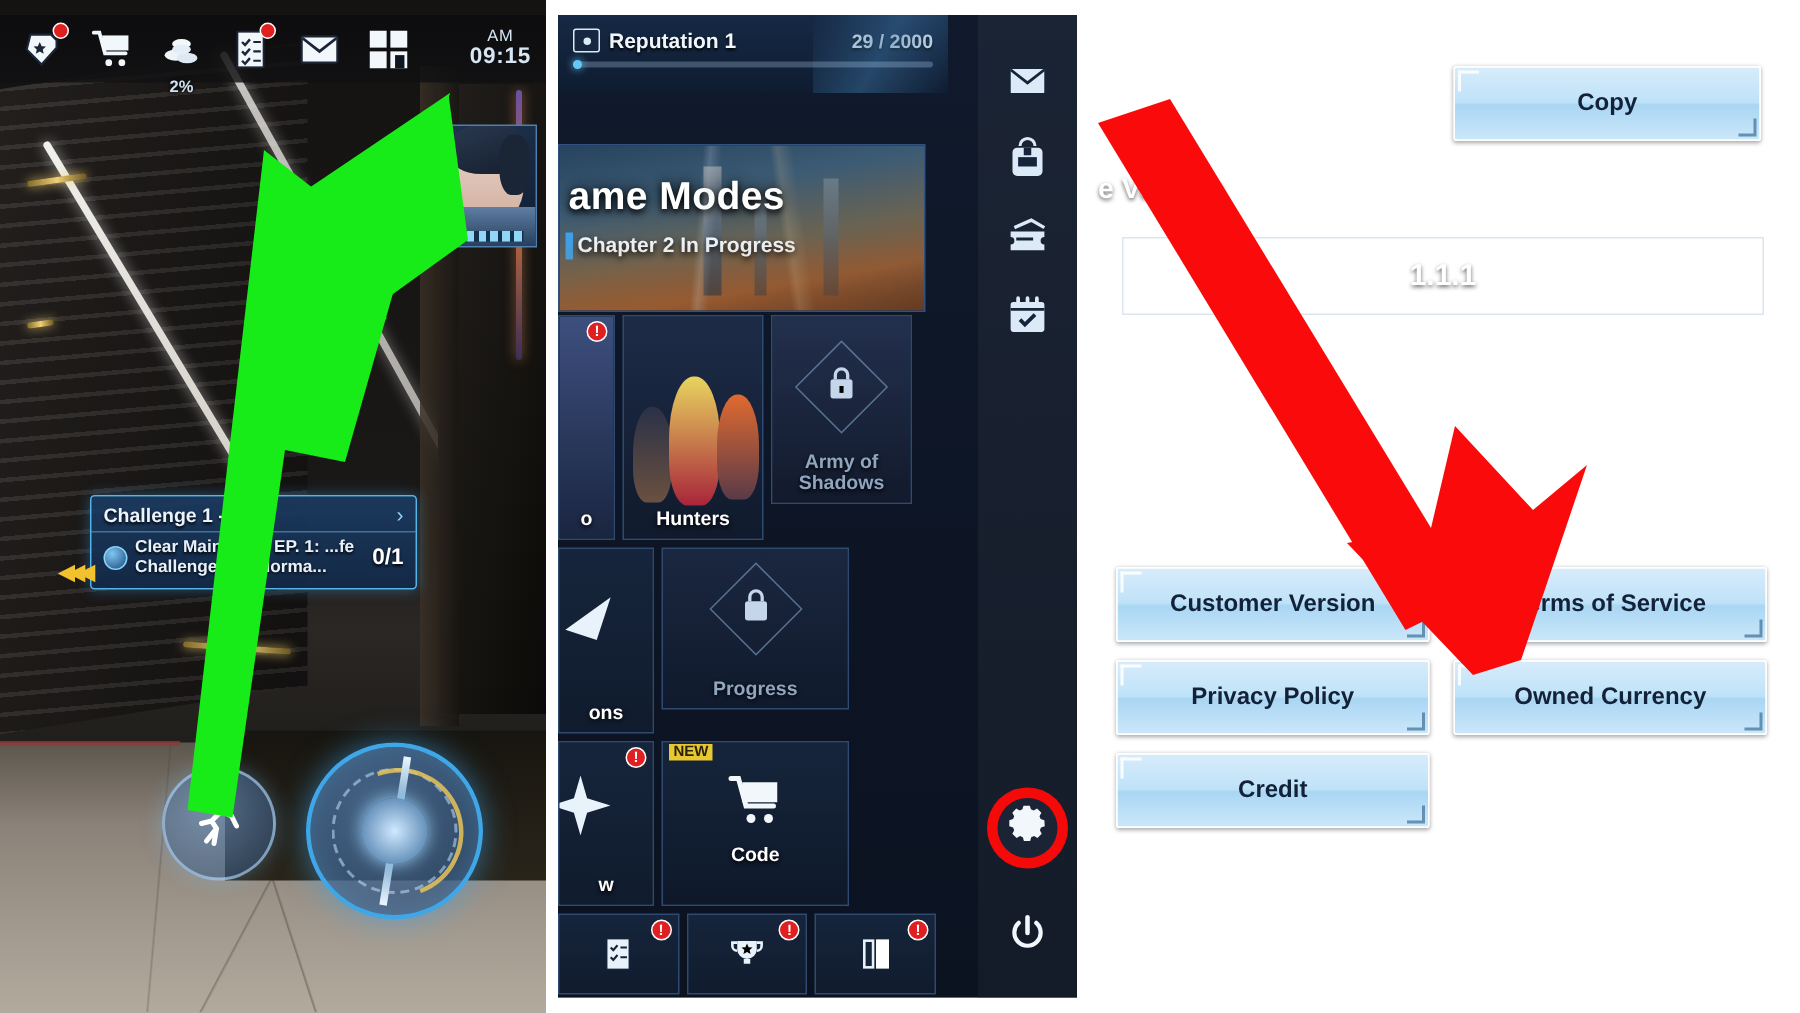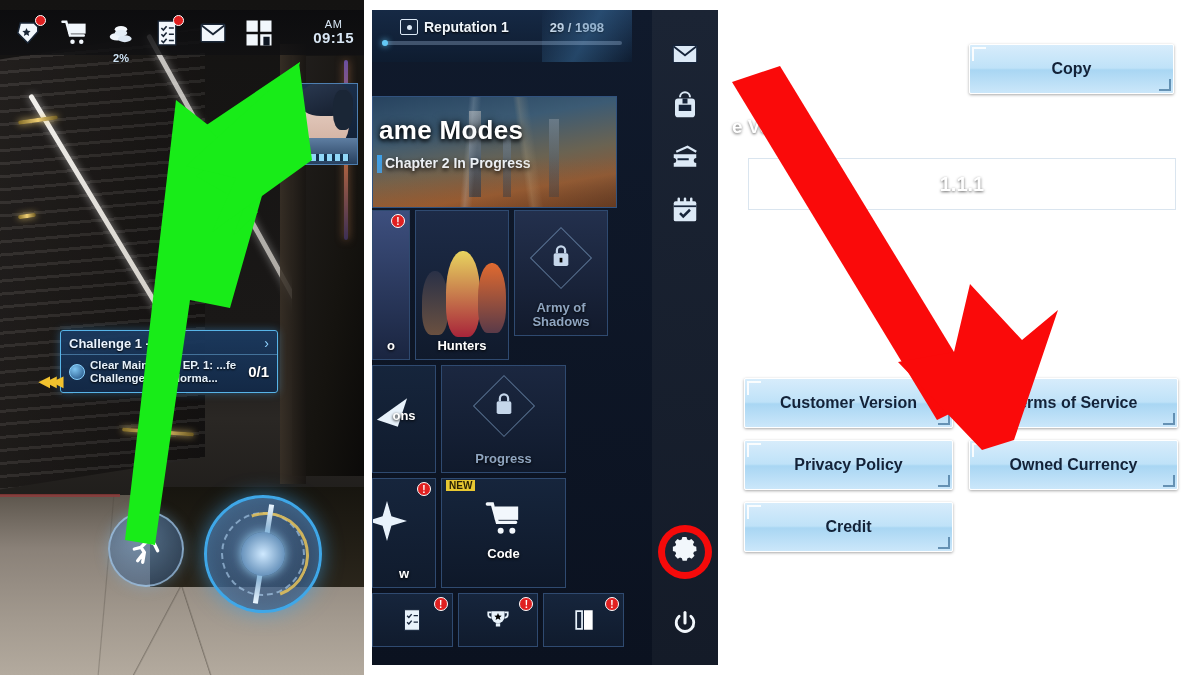--- a/index.html
+++ b/index.html
@@ -112,21 +112,21 @@
 
   
   .green-arrow{position:absolute;left:0;top:0;width:364px;height:675px;pointer-events:none;}
 
   
   #panel2{position:absolute;left:372px;top:10px;width:346px;height:655px;overflow:hidden;
      background:#0f1726;}
   .p2-bg{position:absolute;inset:0;background:linear-gradient(180deg,#101a2c,#0b1220);}
   .rep{position:absolute;left:0;top:0;width:260px;height:52px;
      background:linear-gradient(180deg,rgba(22,42,70,.95),rgba(14,28,48,.9));}
-  .rep-row{display:flex;align-items:center;gap:6px;padding:9px 28px 0;}
+  .rep-row{display:flex;align-items:center;gap:6px;padding:9px 10px 0;}
   .rep-ico{width:18px;height:16px;border:1.5px solid #dce9f6;border-radius:2px;
      display:flex;align-items:center;justify-content:center;background:#16273f;}
   .rep-ico span{display:block;width:5px;height:5px;border-radius:50%;background:#dce9f6;}
   .rep-name{font-size:14px;font-weight:bold;color:#f0f6fc;text-shadow:0 1px 2px #000;}
   .rep-val{margin-left:auto;font-size:13px;font-weight:bold;color:#e4eefa;text-shadow:0 1px 2px #000;}
   .rep-bar{margin:6px 10px 0;height:4px;border-radius:3px;background:rgba(190,220,250,.28);position:relative;}
   .rep-bar i{position:absolute;left:0;top:-1px;width:6px;height:6px;border-radius:50%;background:#63c8f5;
      box-shadow:0 0 6px #63c8f5;}
   .rep-deco{position:absolute;right:0;top:0;width:90px;height:52px;opacity:.5;
      background:linear-gradient(120deg,transparent,#3a6f9e,transparent);}
@@ -332,21 +332,21 @@
   <div id="panel2">
     <div class="p2-bg"></div>
 
     <div class="rep">
       <div class="rep-deco"></div>
       <div class="rep-row">
         <span class="rep-ico">
             <span></span>
           </span>
         <span class="rep-name">Reputation 1</span>
-        <span class="rep-val">29 / 1998</span>
+        <span class="rep-val">29 / 2000</span>
       </div>
       <div class="rep-bar">
           <i></i>
         </div>
     </div>
 
     <div class="banner">
       <div class="bn-spire" style="left:96px;top:14px;width:12px;height:86px;"></div>
       <div class="bn-spire" style="left:130px;top:34px;width:8px;height:66px;opacity:.7;"></div>
       <div class="bn-spire" style="left:176px;top:22px;width:10px;height:78px;opacity:.6;"></div>
@@ -381,21 +381,21 @@
                 <rect x="4" y="11" width="16" height="14" rx="2" fill="#c5d6ea"></rect>
                 <path d="M7.5 11V8a4.5 4.5 0 019 0v3" stroke="#c5d6ea" stroke-width="2.4" fill="none"></path>
                 <rect x="10.5" y="16" width="3" height="5" fill="#233css"></rect>
               </svg>
           </div>
           <span class="cap" style="z-index:3">Army of Shadows</span>
         </div>
       </div>
 
       <div class="tile-row">
-        <div class="tile" style="width:64px;height:108px;justify-content:center;">
+        <div class="tile" style="width:64px;height:124px;">
           <div class="tile-art" style="background:linear-gradient(180deg,#16253c,#101b2d);"></div>
           <div style="position:absolute;left:8px;top:28px;width:0;height:0;border-left:22px solid transparent;border-bottom:30px solid #e8f2fb;transform:rotate(18deg);"></div>
           <span class="cap" style="z-index:3">ons</span>
         </div>
 
         <div class="tile locked" style="width:125px;height:108px;">
           <div class="tile-art" style="background:linear-gradient(180deg,#1b2740,#101a2c);"></div>
           <div class="lockbox"></div>
           <div class="lockico">
             <svg viewBox="0 0 24 28">

